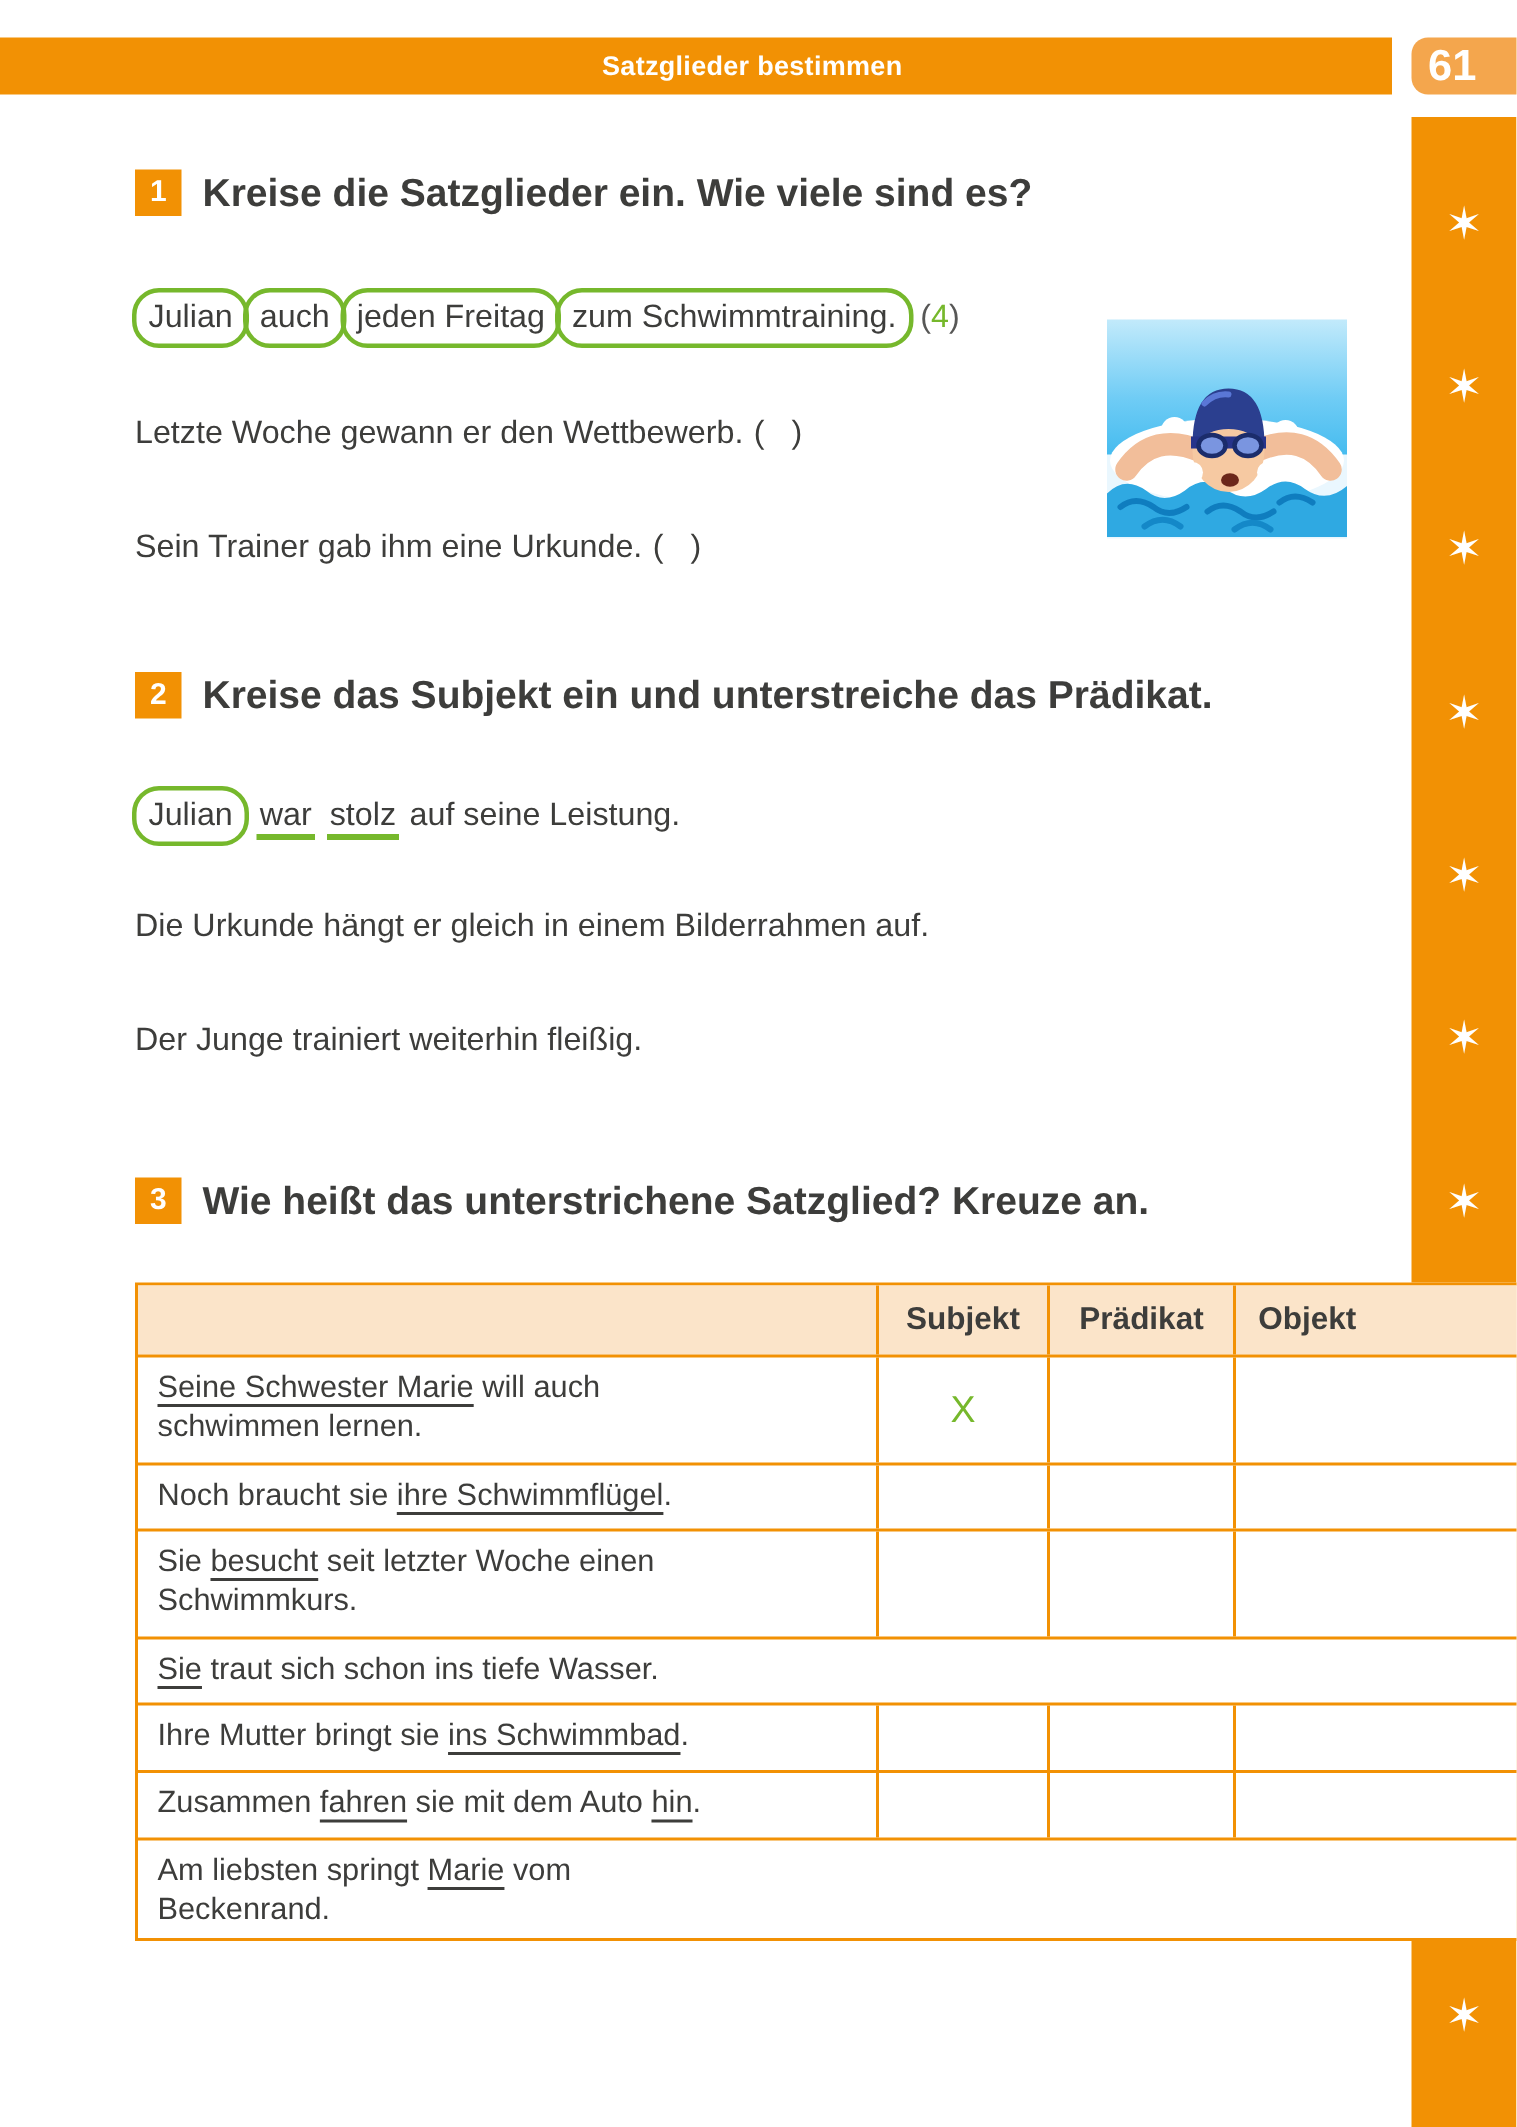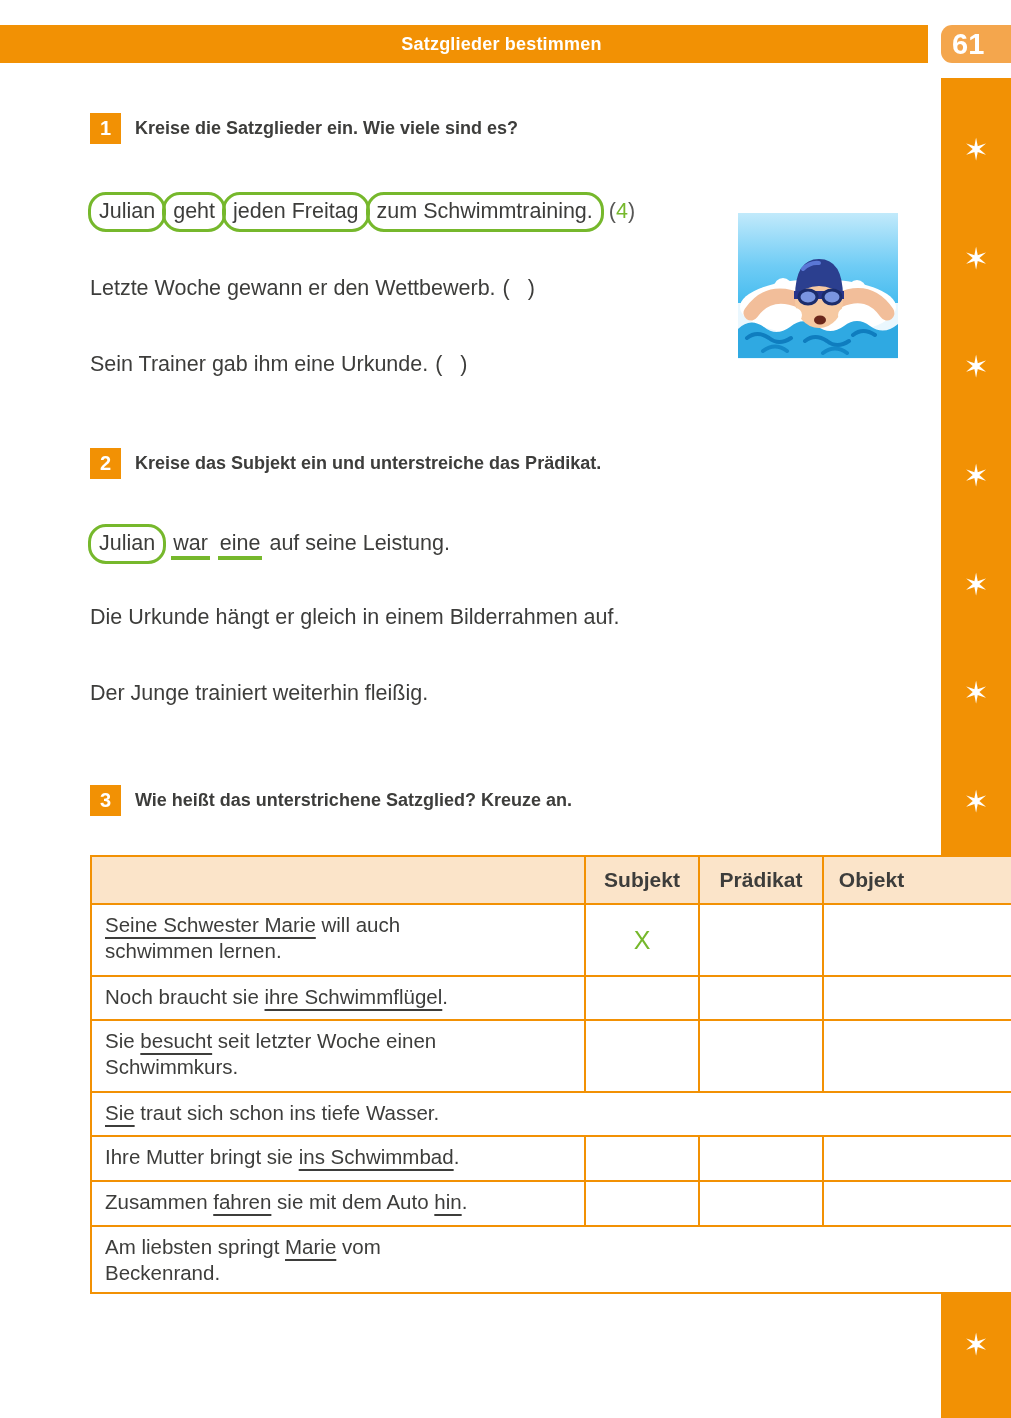--- a/index.html
+++ b/index.html
@@ -23,21 +23,21 @@
   .star{
     position:absolute;left:0;width:70px;text-align:center;color:#ffffff;
     font-family:"DejaVu Sans", sans-serif;font-size:30px;line-height:32px;
   }
   
   .ex-header{position:absolute;left:90px;display:flex;align-items:center;gap:14px;}
   .ex-num{
     width:31px;height:31px;background:#F29104;color:#fff;font-weight:bold;font-size:20px;
     display:flex;align-items:center;justify-content:center;flex:0 0 31px;
   }
-  .ex-prompt{font-weight:bold;font-size:18px;white-space:nowrap;}
+  .ex-prompt{font-weight:bold;font-size:26px;white-space:nowrap;}
   
   .sentence{position:absolute;left:90px;font-size:21.5px;white-space:nowrap;}
   .circled{
     display:inline-block;border:3.5px solid #76B82C;border-radius:18px;
     padding:4px 8px 5px 8px;margin:0 -2px;
   }
   .paren{color:#575756;}
   .green-num{color:#76B82C;}
   .answer-suffix{margin-left:7px;color:#3D3D3B;}
   .gu{
@@ -90,21 +90,21 @@
     <span class="star" style="top: 1033.76px;">✶</span>
     <span class="star" style="top: 1142.4px;">✶</span>
     <span class="star" style="top: 1251.04px;">✶</span>
   </div>
 
 <div class="ex-header" style="top:113px;">
   <div class="ex-num">1</div>
   <div class="ex-prompt">Kreise die Satzglieder ein. Wie viele sind es?</div>
 </div>
 
-<div class="sentence" style="top:192px;" id="ex1-circles"><span class="circled">Julian</span><span class="circled">geht</span><span class="circled">jeden Freitag</span><span class="circled">zum Schwimmtraining.</span><span class="answer-suffix"><span class="paren">(</span><span class="green-num">4</span><span class="paren">)</span></span></div>
+<div class="sentence" style="top:192px;" id="ex1-circles"><span class="circled">Julian</span><span class="circled">auch</span><span class="circled">jeden Freitag</span><span class="circled">zum Schwimmtraining.</span><span class="answer-suffix"><span class="paren">(</span><span class="green-num">4</span><span class="paren">)</span></span></div>
 
 <div class="sentence" style="top:276px;">
   <span>Letzte Woche gewann er den Wettbewerb.</span><span class="answer-suffix paren">(&nbsp;&nbsp;&nbsp;)</span>
 </div>
 <div class="sentence" style="top:352px;">
   <span>Sein Trainer gab ihm eine Urkunde.</span><span class="answer-suffix paren">(&nbsp;&nbsp;&nbsp;)</span>
 </div>
 
 <svg class="swim-img" viewBox="0 0 172 158">
   <defs>
@@ -144,21 +144,21 @@
 </svg>
 
 <div class="ex-header" style="top:448px;">
   <div class="ex-num">2</div>
   <div class="ex-prompt">Kreise das Subjekt ein und unterstreiche das Prädikat.</div>
 </div>
 
 <div class="sentence" style="top:524px;">
   <span class="circled">Julian</span>
   <span class="gu">war</span>
-  <span class="gu">eine</span>
+  <span class="gu">stolz</span>
   <span>auf seine Leistung.</span>
 </div>
 
 <div class="sentence" style="top:605px;">Die Urkunde hängt er gleich in einem Bilderrahmen auf.</div>
 <div class="sentence" style="top:681px;">Der Junge trainiert weiterhin fleißig.</div>
 
 <div class="ex-header" style="top:785px;">
   <div class="ex-num">3</div>
   <div class="ex-prompt">Wie heißt das unterstrichene Satzglied? Kreuze an.</div>
 </div>

